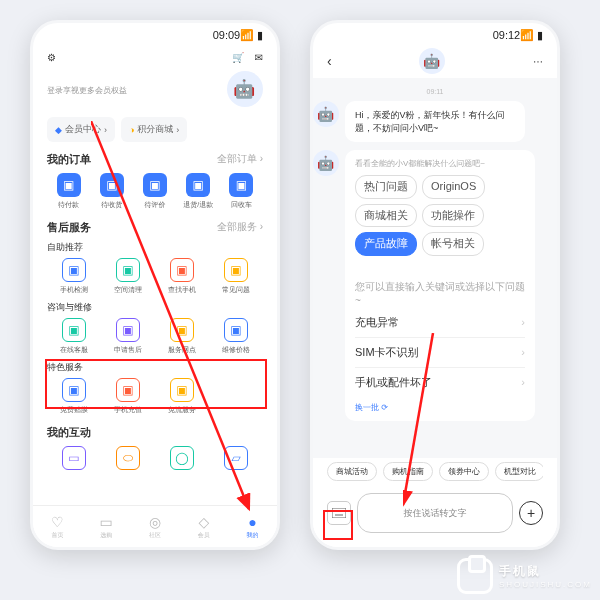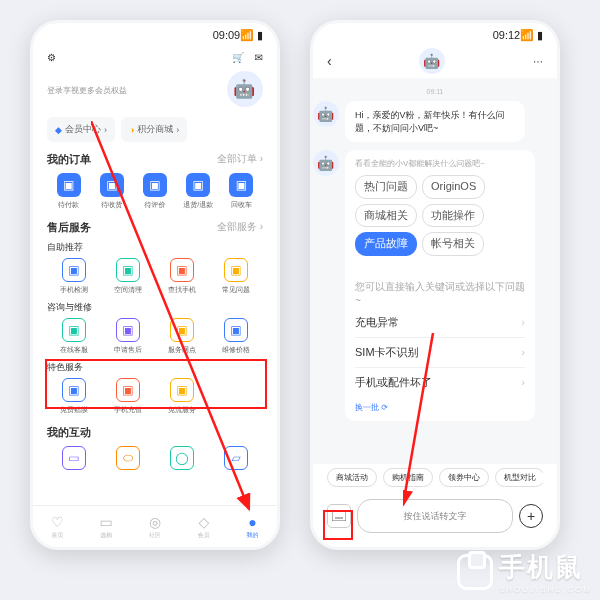--- a/index.html
+++ b/index.html
@@ -41,26 +41,26 @@
   .topics{display:flex;flex-wrap:wrap;gap:5px;margin-top:6px}
   .topic{border:1px solid #ddd;border-radius:11px;padding:3px 8px;font-size:11px;color:#555;background:#fff}
   .topic.on{background:#3b7bff;color:#fff;border-color:#3b7bff}
   .qlist .q{display:flex;justify-content:space-between;padding:7px 0;font-size:11px;border-top:1px solid #f0f0f0}
   .qlist .q:first-child{border-top:none}
   .refresh{color:#3b7bff;font-size:8px;margin-top:4px}
   .sugg{display:flex;gap:6px;overflow:hidden;margin-bottom:6px}
   .sugg .s{border:1px solid #ddd;border-radius:11px;padding:3px 8px;font-size:8px;white-space:nowrap;background:#fff}
   .inputbar{display:flex;gap:6px;align-items:center;padding:6px 0}
   .kbd{width:24px;height:24px;border:1px solid #ccc;border-radius:5px;display:flex;align-items:center;justify-content:center}
-  .vfield{flex:1;border:1px solid #ccc;border-radius:14px;height:34px;display:flex;align-items:center;justify-content:center;font-size:9px;color:#888}
+  .vfield{flex:1;border:1px solid #ccc;border-radius:14px;height:40px;display:flex;align-items:center;justify-content:center;font-size:9px;color:#888}
   .plus{width:24px;height:24px;border:1.5px solid #333;border-radius:50%;display:flex;align-items:center;justify-content:center;font-size:14px}
   .wm{position:absolute;right:8px;bottom:6px;color:#fff;display:flex;align-items:center;gap:6px;text-shadow:0 1px 2px rgba(0,0,0,.2)}
   .wm .logo{width:36px;height:36px;border:3px solid #fff;border-radius:9px;position:relative}
   .wm .logo:before{content:"";position:absolute;width:12px;height:12px;border:3px solid #fff;border-radius:4px;left:8px;top:-6px;background:#eef0f5}
-  .wm .t1{font-size:26px;font-weight:700;letter-spacing:2px}
+  .wm .t1{font-size:12px;font-weight:700;letter-spacing:2px}
   .wm .t2{font-size:8px;letter-spacing:2px;opacity:.85}
   .time-c{text-align:center;font-size:7px;color:#bbb;margin-bottom:6px}
 </style>
 </head>
 <body>
 
 <div class="phone p1">
   <div class="status">
     <span>09:09</span>
     <span class="ic">📶 ▮</span>

